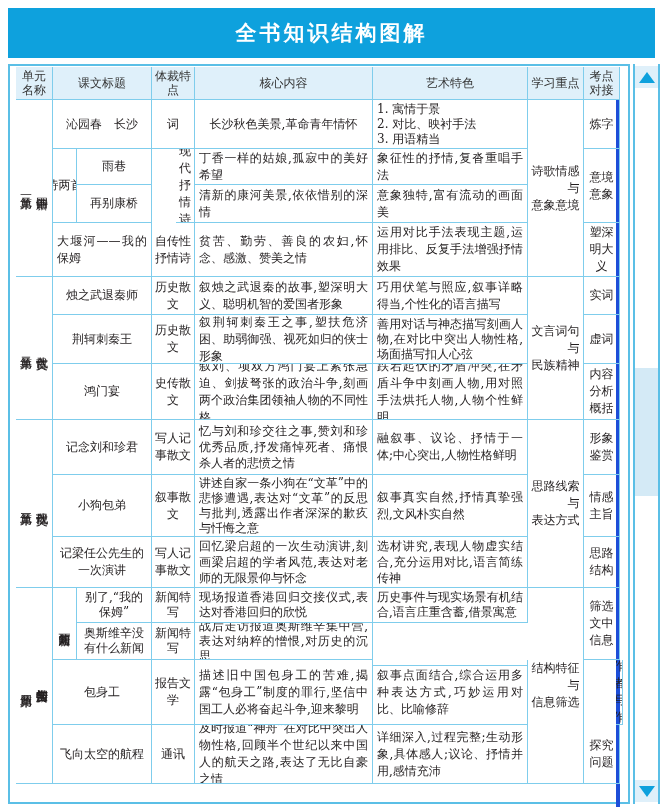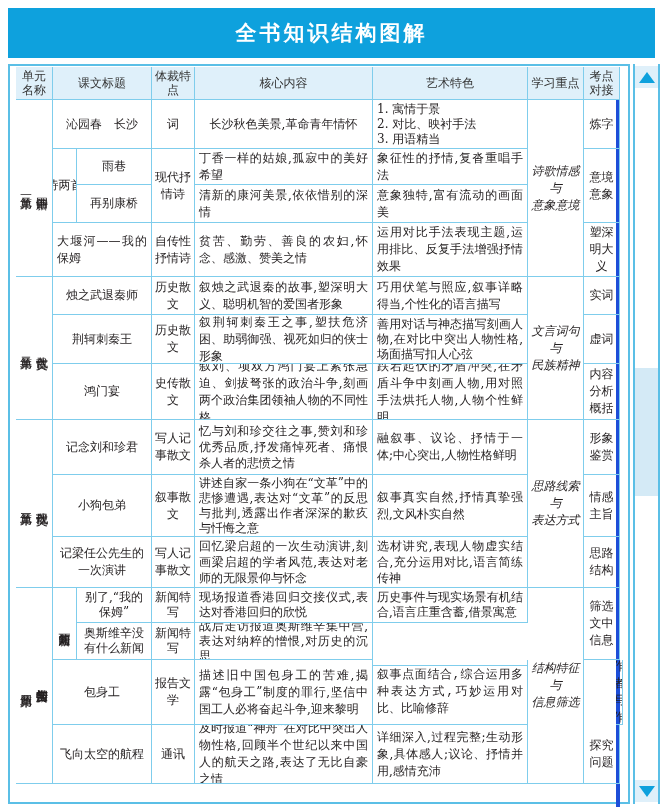--- a/index.html
+++ b/index.html
@@ -39,21 +39,21 @@
   .cell.head {
     background: #dff0fa; color: #333;
     font-family: "DejaVu Sans", "Liberation Sans", sans-serif;
     font-size: 12px; line-height: 14px;
   }
   .vert {
     writing-mode: vertical-rl; text-orientation: upright;
     font-size: 12px; line-height: 14px; letter-spacing: 0px;
   }
   .unit-name { display: flex; flex-direction: row-reverse; gap: 2px; align-items: center; }
-  .center-block { display: block; text-align: center; font-style: italic; }
+  .center-block { display: block; text-align: right; }
 
   .scrollbar {
     position: absolute; left: 633px; top: 64px; width: 27px; height: 740px;
     border-left: 2px solid #5bbfe6; border-right: 2px solid #5bbfe6;
     background: #fff;
   }
   .scroll-btn {
     position: absolute; left: 0; width: 23px; height: 22px; background: #dff0fa;
     display: flex; align-items: center; justify-content: center; cursor: pointer;
   }
@@ -100,21 +100,21 @@
         <span style="display:block">与</span>
         <span style="display:block">意象意境</span>
       </span>
   </div>
   <div class="cell" style="grid-column:8/9;grid-row:2/3;">炼字</div>
 
   <div class="cell" style="grid-column:2/3;grid-row:3/5;padding:0 2px;">
       <span style="font-size:12px;white-space:nowrap;">诗两首</span>
     </div>
   <div class="cell" style="grid-column:3/4;grid-row:3/4;">雨巷</div>
-  <div class="cell" style="grid-column:4/5;grid-row:3/5;">现代抒情诗</div>
+  <div class="cell" style="grid-column:4/5;grid-row:3/5;margin-left:24px;">现代抒情诗</div>
   <div class="cell left" style="grid-column:6/7;grid-row:3/4;">象征性的抒情,复沓重唱手法</div>
   <div class="cell left" style="grid-column:5/6;grid-row:3/4;">丁香一样的姑娘,孤寂中的美好希望</div>
   <div class="cell" style="grid-column:8/9;grid-row:3/5;">意境意象</div>
 
   <div class="cell" style="grid-column:3/4;grid-row:4/5;">再别康桥</div>
   <div class="cell left" style="grid-column:5/6;grid-row:4/5;">清新的康河美景,依依惜别的深情</div>
   <div class="cell left" style="grid-column:6/7;grid-row:4/5;">意象独特,富有流动的画面美</div>
 
   <div class="cell left" style="grid-column:2/4;grid-row:5/6;">大堰河——我的保姆</div>
   <div class="cell" style="grid-column:4/5;grid-row:5/6;">自传性抒情诗</div>
@@ -207,21 +207,21 @@
   <div class="cell" style="grid-column:8/9;grid-row:12/14;">筛选文中信息</div>
 
   <div class="cell" style="grid-column:3/4;grid-row:13/14;line-height:15px;">奥斯维辛没有什么新闻</div>
   <div class="cell" style="grid-column:4/5;grid-row:13/14;line-height:15px;">新闻特写</div>
   <div class="cell left" style="grid-column:5/6;grid-row:13/14;line-height:15px;">战后走访报道奥斯维辛集中营,表达对纳粹的憎恨,对历史的沉思</div>
   <div class="cell left" style="grid-column:6/7;grid-row:13/14;line-height:15px;margin-top:40px;">双线展开,情、景、事融为一体;运用对照和反衬手法</div>
 
   <div class="cell" style="grid-column:2/4;grid-row:14/15;">包身工</div>
   <div class="cell" style="grid-column:4/5;grid-row:14/15;">报告文学</div>
   <div class="cell left" style="grid-column:5/6;grid-row:14/15;">描述旧中国包身工的苦难,揭露“包身工”制度的罪行,坚信中国工人必将奋起斗争,迎来黎明</div>
-  <div class="cell left" style="grid-column:6/7;grid-row:14/15;font-family:Liberation Mono, monospace;">叙事点面结合,综合运用多种表达方式,巧妙运用对比、比喻修辞</div>
+  <div class="cell left" style="grid-column:6/7;grid-row:14/15;">叙事点面结合,综合运用多种表达方式,巧妙运用对比、比喻修辞</div>
   <div class="cell" style="grid-column:8/9;grid-row:14/15;margin-left:32px;">探讨作者写作意图</div>
 
   <div class="cell" style="grid-column:2/4;grid-row:15/16;">飞向太空的航程</div>
   <div class="cell" style="grid-column:4/5;grid-row:15/16;">通讯</div>
   <div class="cell left" style="grid-column:5/6;grid-row:15/16;">及时报道“神舟”在对比中突出人物性格,回顾半个世纪以来中国人的航天之路,表达了无比自豪之情</div>
   <div class="cell left" style="grid-column:6/7;grid-row:15/16;">详细深入,过程完整;生动形象,具体感人;议论、抒情并用,感情充沛</div>
   <div class="cell" style="grid-column:8/9;grid-row:15/16;">探究问题</div>
 </div>
 
 <div class="scrollbar">

